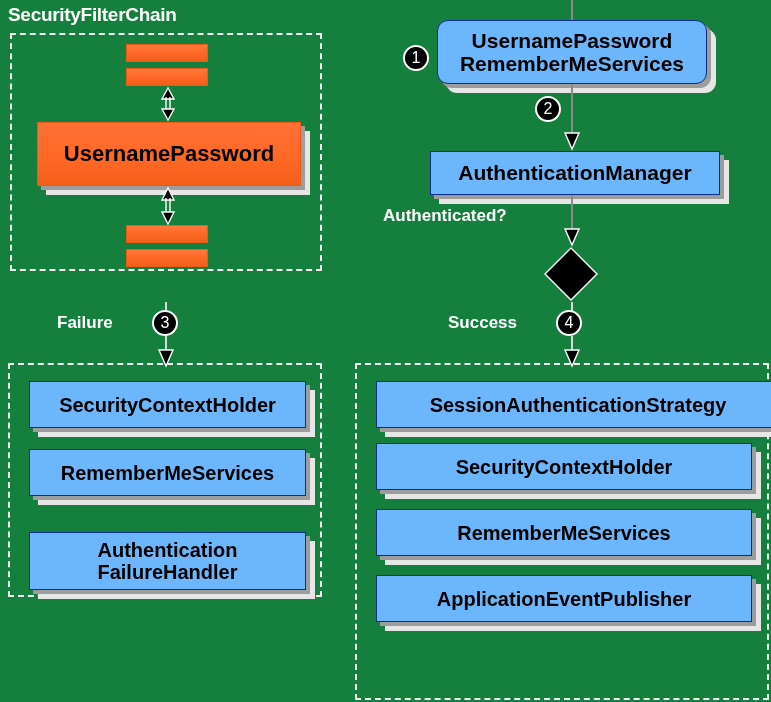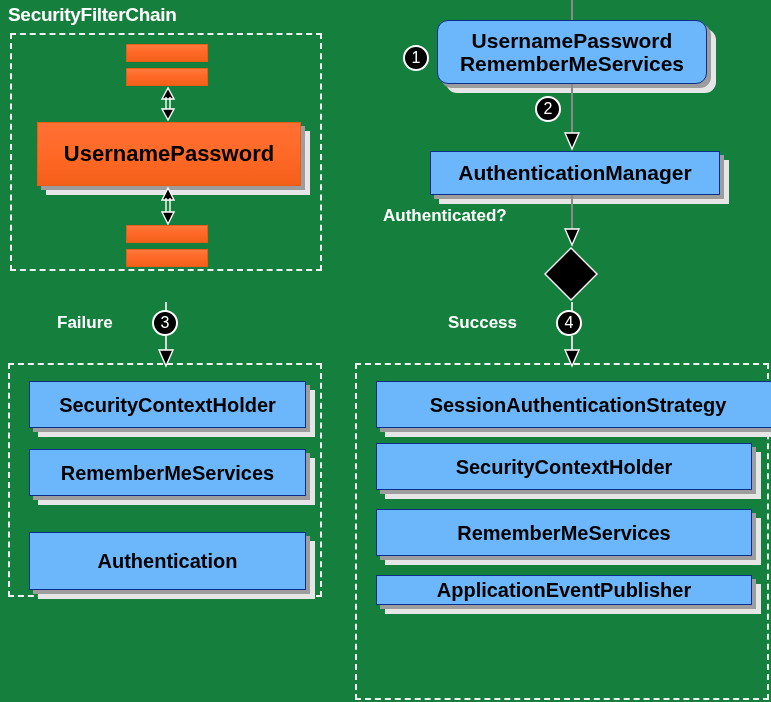--- a/index.html
+++ b/index.html
@@ -271,20 +271,21 @@
       <span>RememberMeServices</span>
     </div>
   </div>
 
   <div class="node blue" style="left:29px; top:517px; width:277px; height:58px; font-size:20px;margin-top:15px;">
     <div class="shadow-far"></div>
     <div class="shadow-near"></div>
     <div class="face">
       <div>
         <div>Authentication</div>
+        <div>FailureHandler</div>
       </div>
     </div>
   </div>
 
   <div class="group-box" style="left:355px; top:363px; width:414px; height:337px;"></div>
 
   <div class="node blue" style="left:376px; top:381px; width:376px; height:47px; font-size:20px;padding-left:28px;">
     <div class="shadow-far"></div>
     <div class="shadow-near"></div>
     <div class="face">
@@ -301,21 +302,21 @@
   </div>
 
   <div class="node blue" style="left:376px; top:509px; width:376px; height:47px; font-size:20px;">
     <div class="shadow-far"></div>
     <div class="shadow-near"></div>
     <div class="face">
       <span>RememberMeServices</span>
     </div>
   </div>
 
-  <div class="node blue" style="left:376px; top:575px; width:376px; height:30px; font-size:20px;">
+  <div class="node blue" style="left:376px; top:575px; width:376px; height:47px; font-size:20px;">
     <div class="shadow-far"></div>
     <div class="shadow-near"></div>
     <div class="face">
       <span>ApplicationEventPublisher</span>
     </div>
   </div>
 
 
 </div>
 

